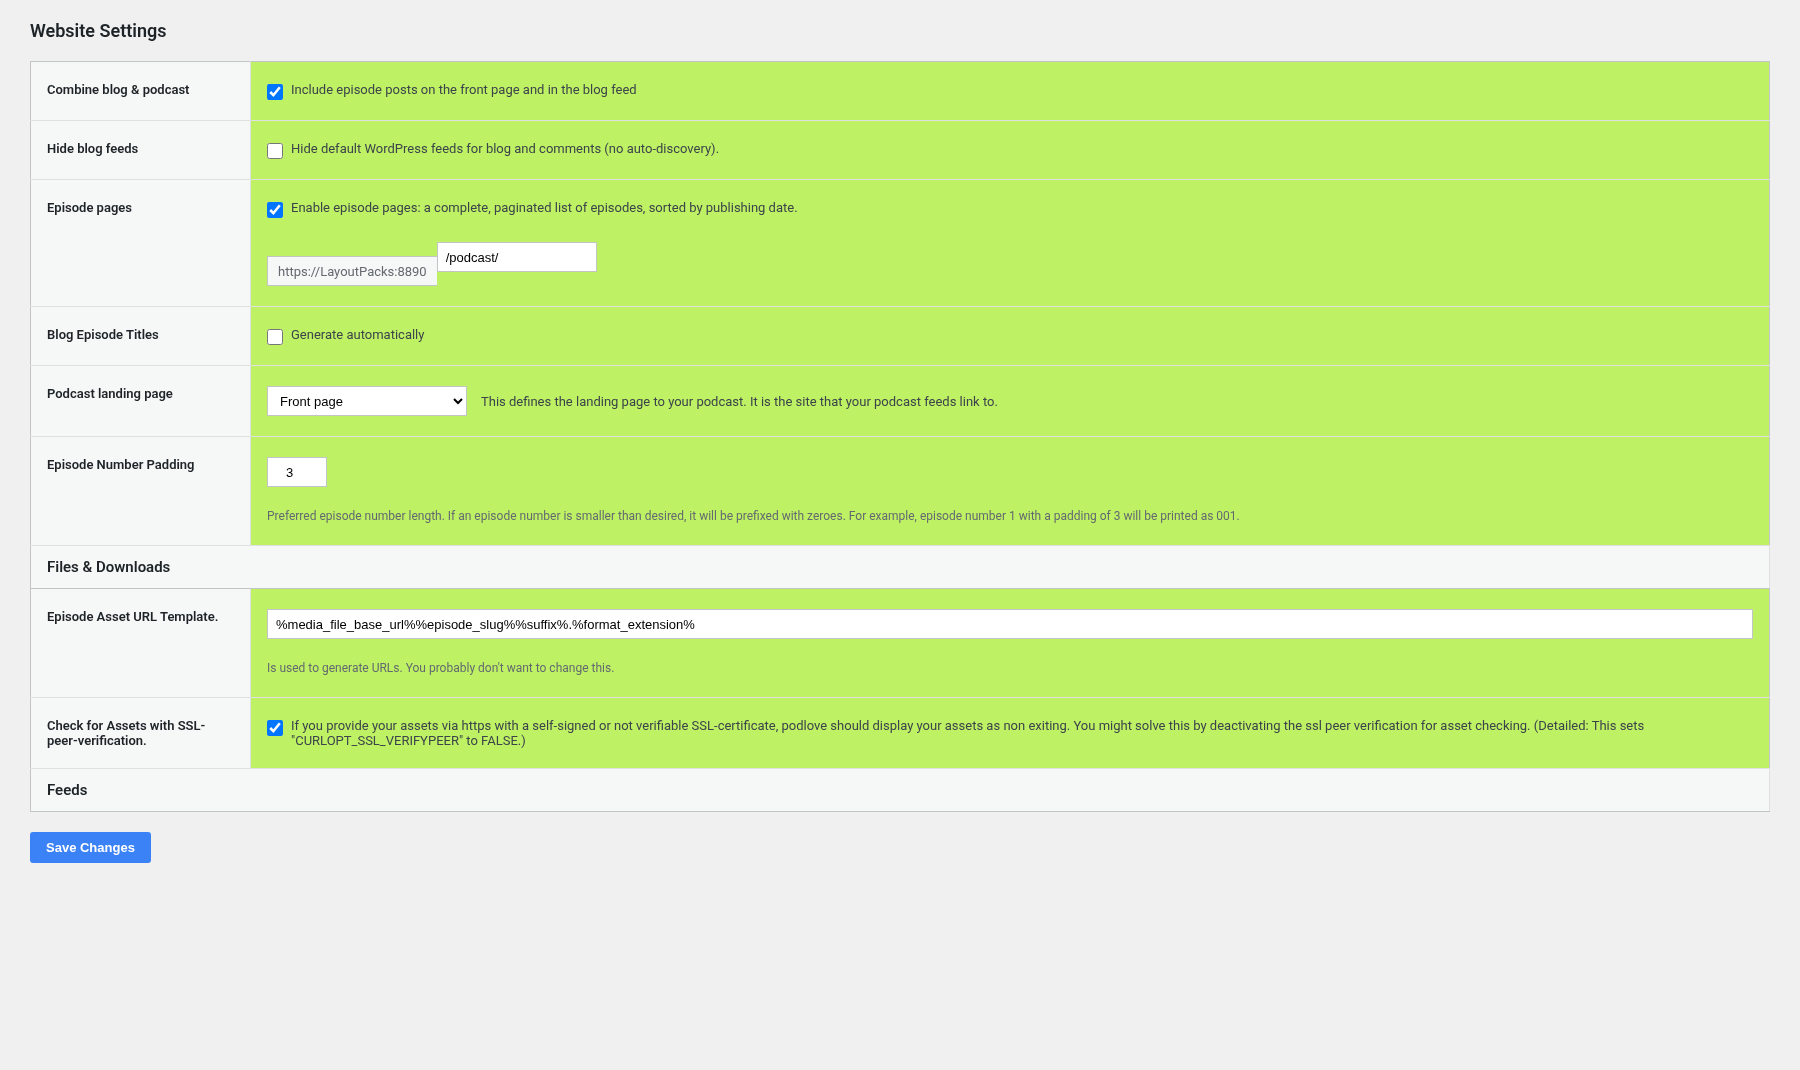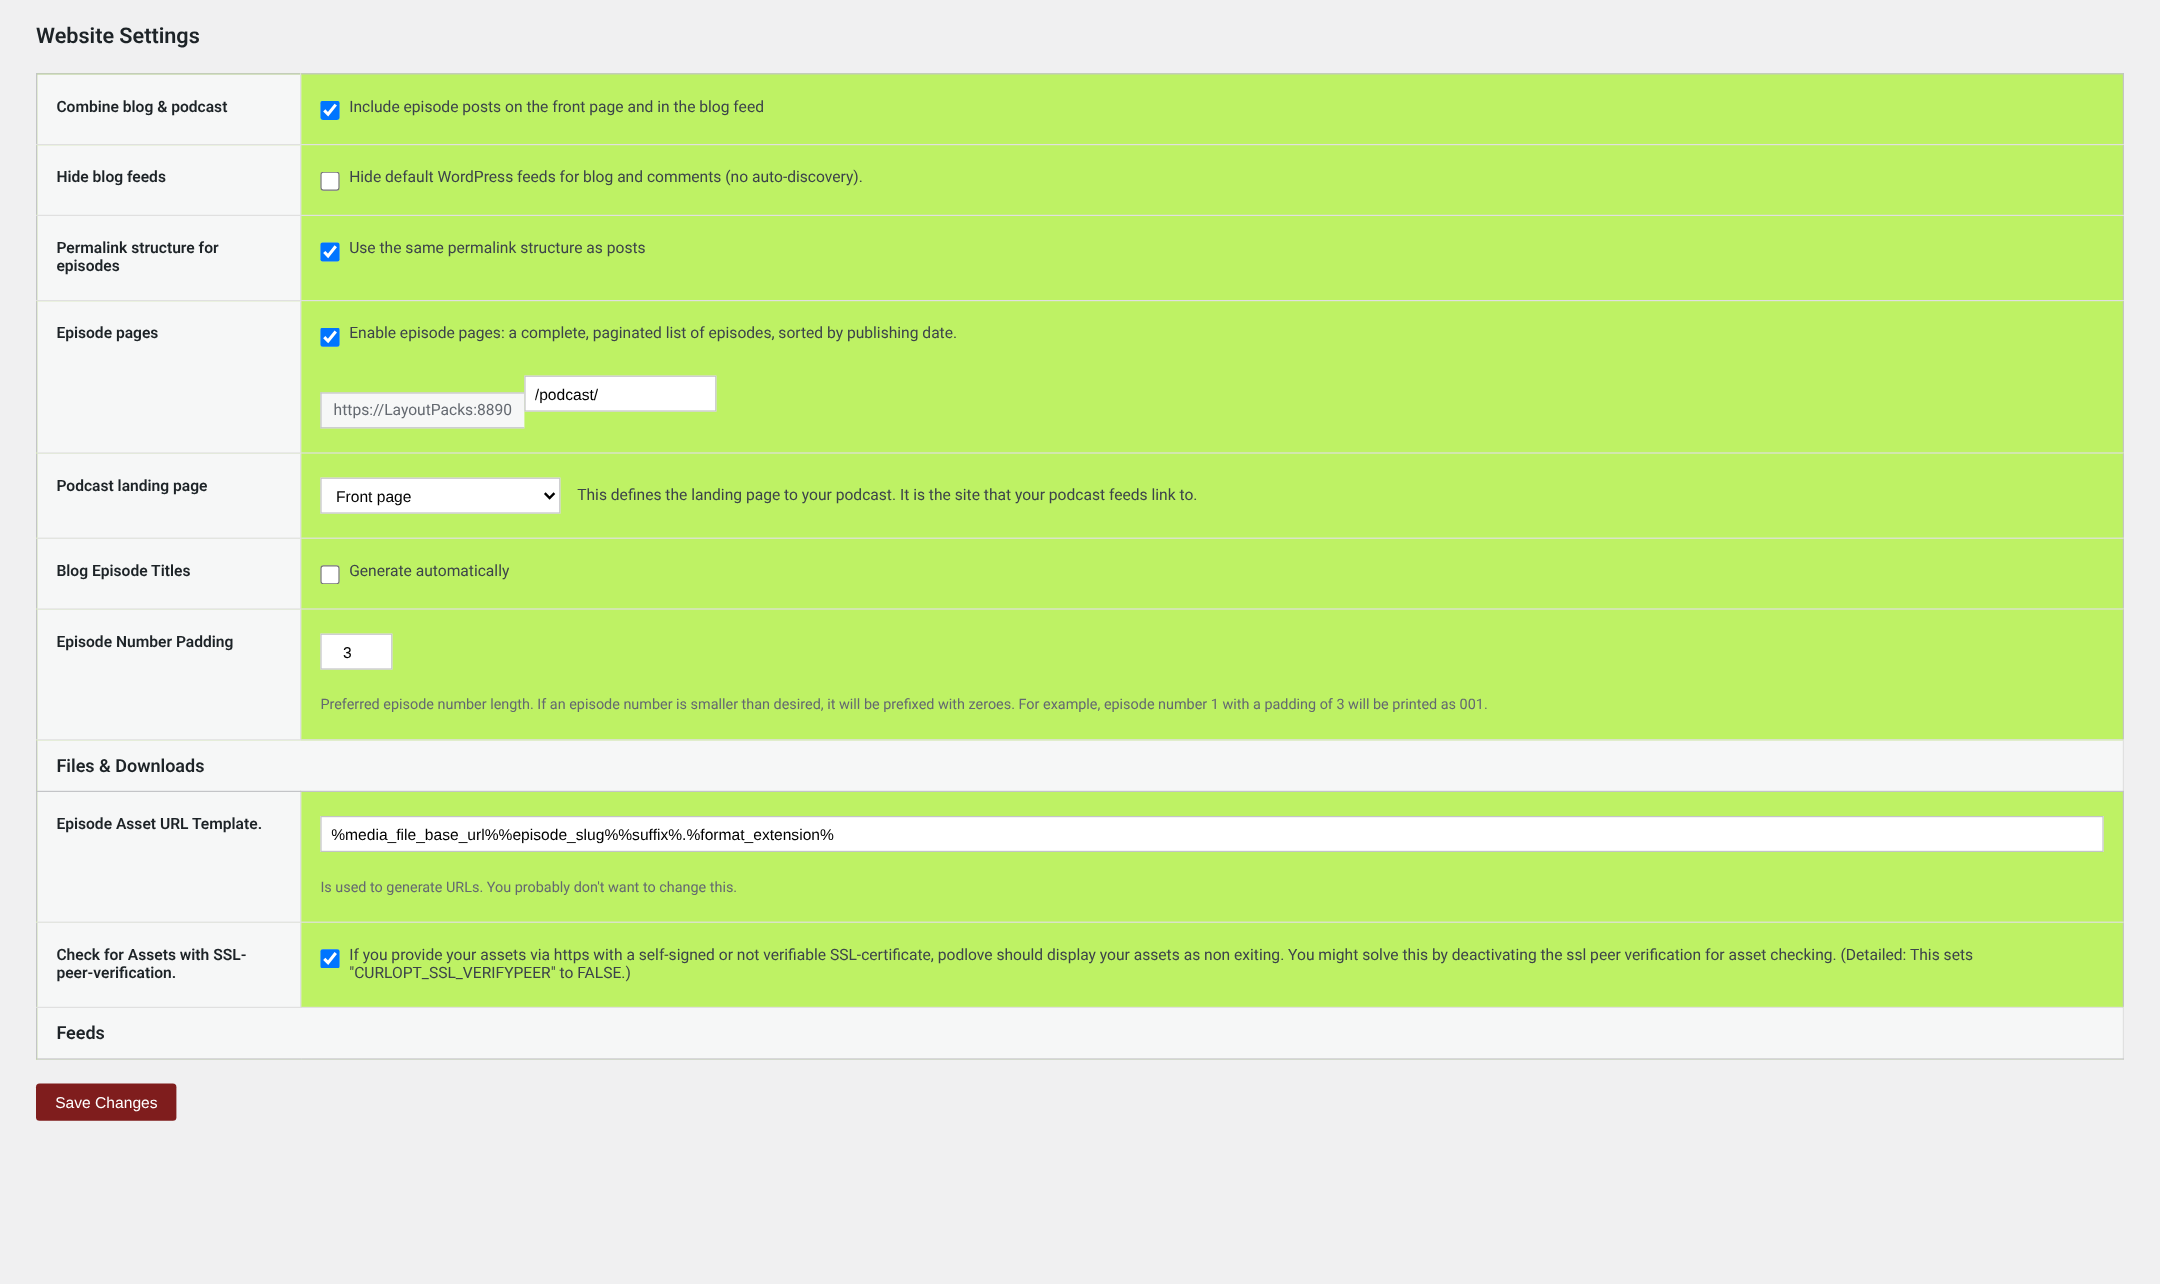--- a/index.html
+++ b/index.html
@@ -136,26 +136,26 @@
     }
     .inline-code {
       background: #f0f0f1;
       border: 1px solid #c3c4c7;
       padding: 1px 5px;
       font-family: monospace;
       font-size: 12px;
       border-radius: 2px;
     }
     .save-button {
-      background: #7f1d1d;
+      background: #3b82f6;
       color: #fff;
       border: none;
       padding: 8px 16px;
       font-size: 13px;
-      font-weight: 400;
+      font-weight: 700;
       cursor: pointer;
       border-radius: 3px;
       margin-top: 20px;
     }
     .section-divider-row th,
     .section-divider-row td {
       background: #f6f7f7;
       padding: 12px 16px;
       border-bottom: 1px solid #c3c4c7;
     }
@@ -193,68 +193,59 @@
   <tr>
     <th>Hide blog feeds</th>
     <td>
       <div class="checkbox-row">
         <input type="checkbox" style="">
         <span>Hide default WordPress feeds for blog and comments (no auto-discovery).</span>
       </div>
     </td>
   </tr>
 
-  <tr>
-    <th>Permalink structure for episodes</th>
-    <td>
-      <div class="checkbox-row">
-        <input type="checkbox" checked="" style="">
-        <span>Use the same permalink structure as posts</span>
-      </div>
-    </td>
-  </tr>
 
   <tr>
     <th>Episode pages</th>
     <td>
       <div class="checkbox-row">
         <input type="checkbox" checked="" style="">
         <span>Enable episode pages: a complete, paginated list of episodes, sorted by publishing date.</span>
       </div>
       <div class="episode-pages-url">
         <div class="url-prefix">https://LayoutPacks:8890</div>
         <input type="text" class="url-suffix-input" value="/podcast/" style="">
+      </div>
+    </td>
+  </tr>
+
+  <tr>
+    <th>Blog Episode Titles</th>
+    <td>
+      <div class="checkbox-row">
+        <input type="checkbox" style="">
+        <span>Generate automatically</span>
       </div>
     </td>
   </tr>
 
   <tr>
     <th>Podcast landing page</th>
     <td>
       <div class="select-row">
         <select class="select-input">
           <option>Front page</option>
           <option>Custom page</option>
         </select>
         <span>This defines the landing page to your podcast. It is the site that your podcast feeds link to.</span>
       </div>
     </td>
   </tr>
 
   <tr>
-    <th>Blog Episode Titles</th>
-    <td>
-      <div class="checkbox-row">
-        <input type="checkbox" style="">
-        <span>Generate automatically</span>
-      </div>
-    </td>
-  </tr>
-
-  <tr>
     <th>Episode Number Padding</th>
     <td>
       <div class="number-input-wrapper">
         <input type="number" class="number-input" value="3" min="1" style="">
       </div>
       <div class="help-text">Preferred episode number length. If an episode number is smaller than desired, it will be prefixed with zeroes. For example, episode number 1 with a padding of 3 will be printed as 001.</div>
     </td>
   </tr>
 
   <tr class="section-divider-row">

